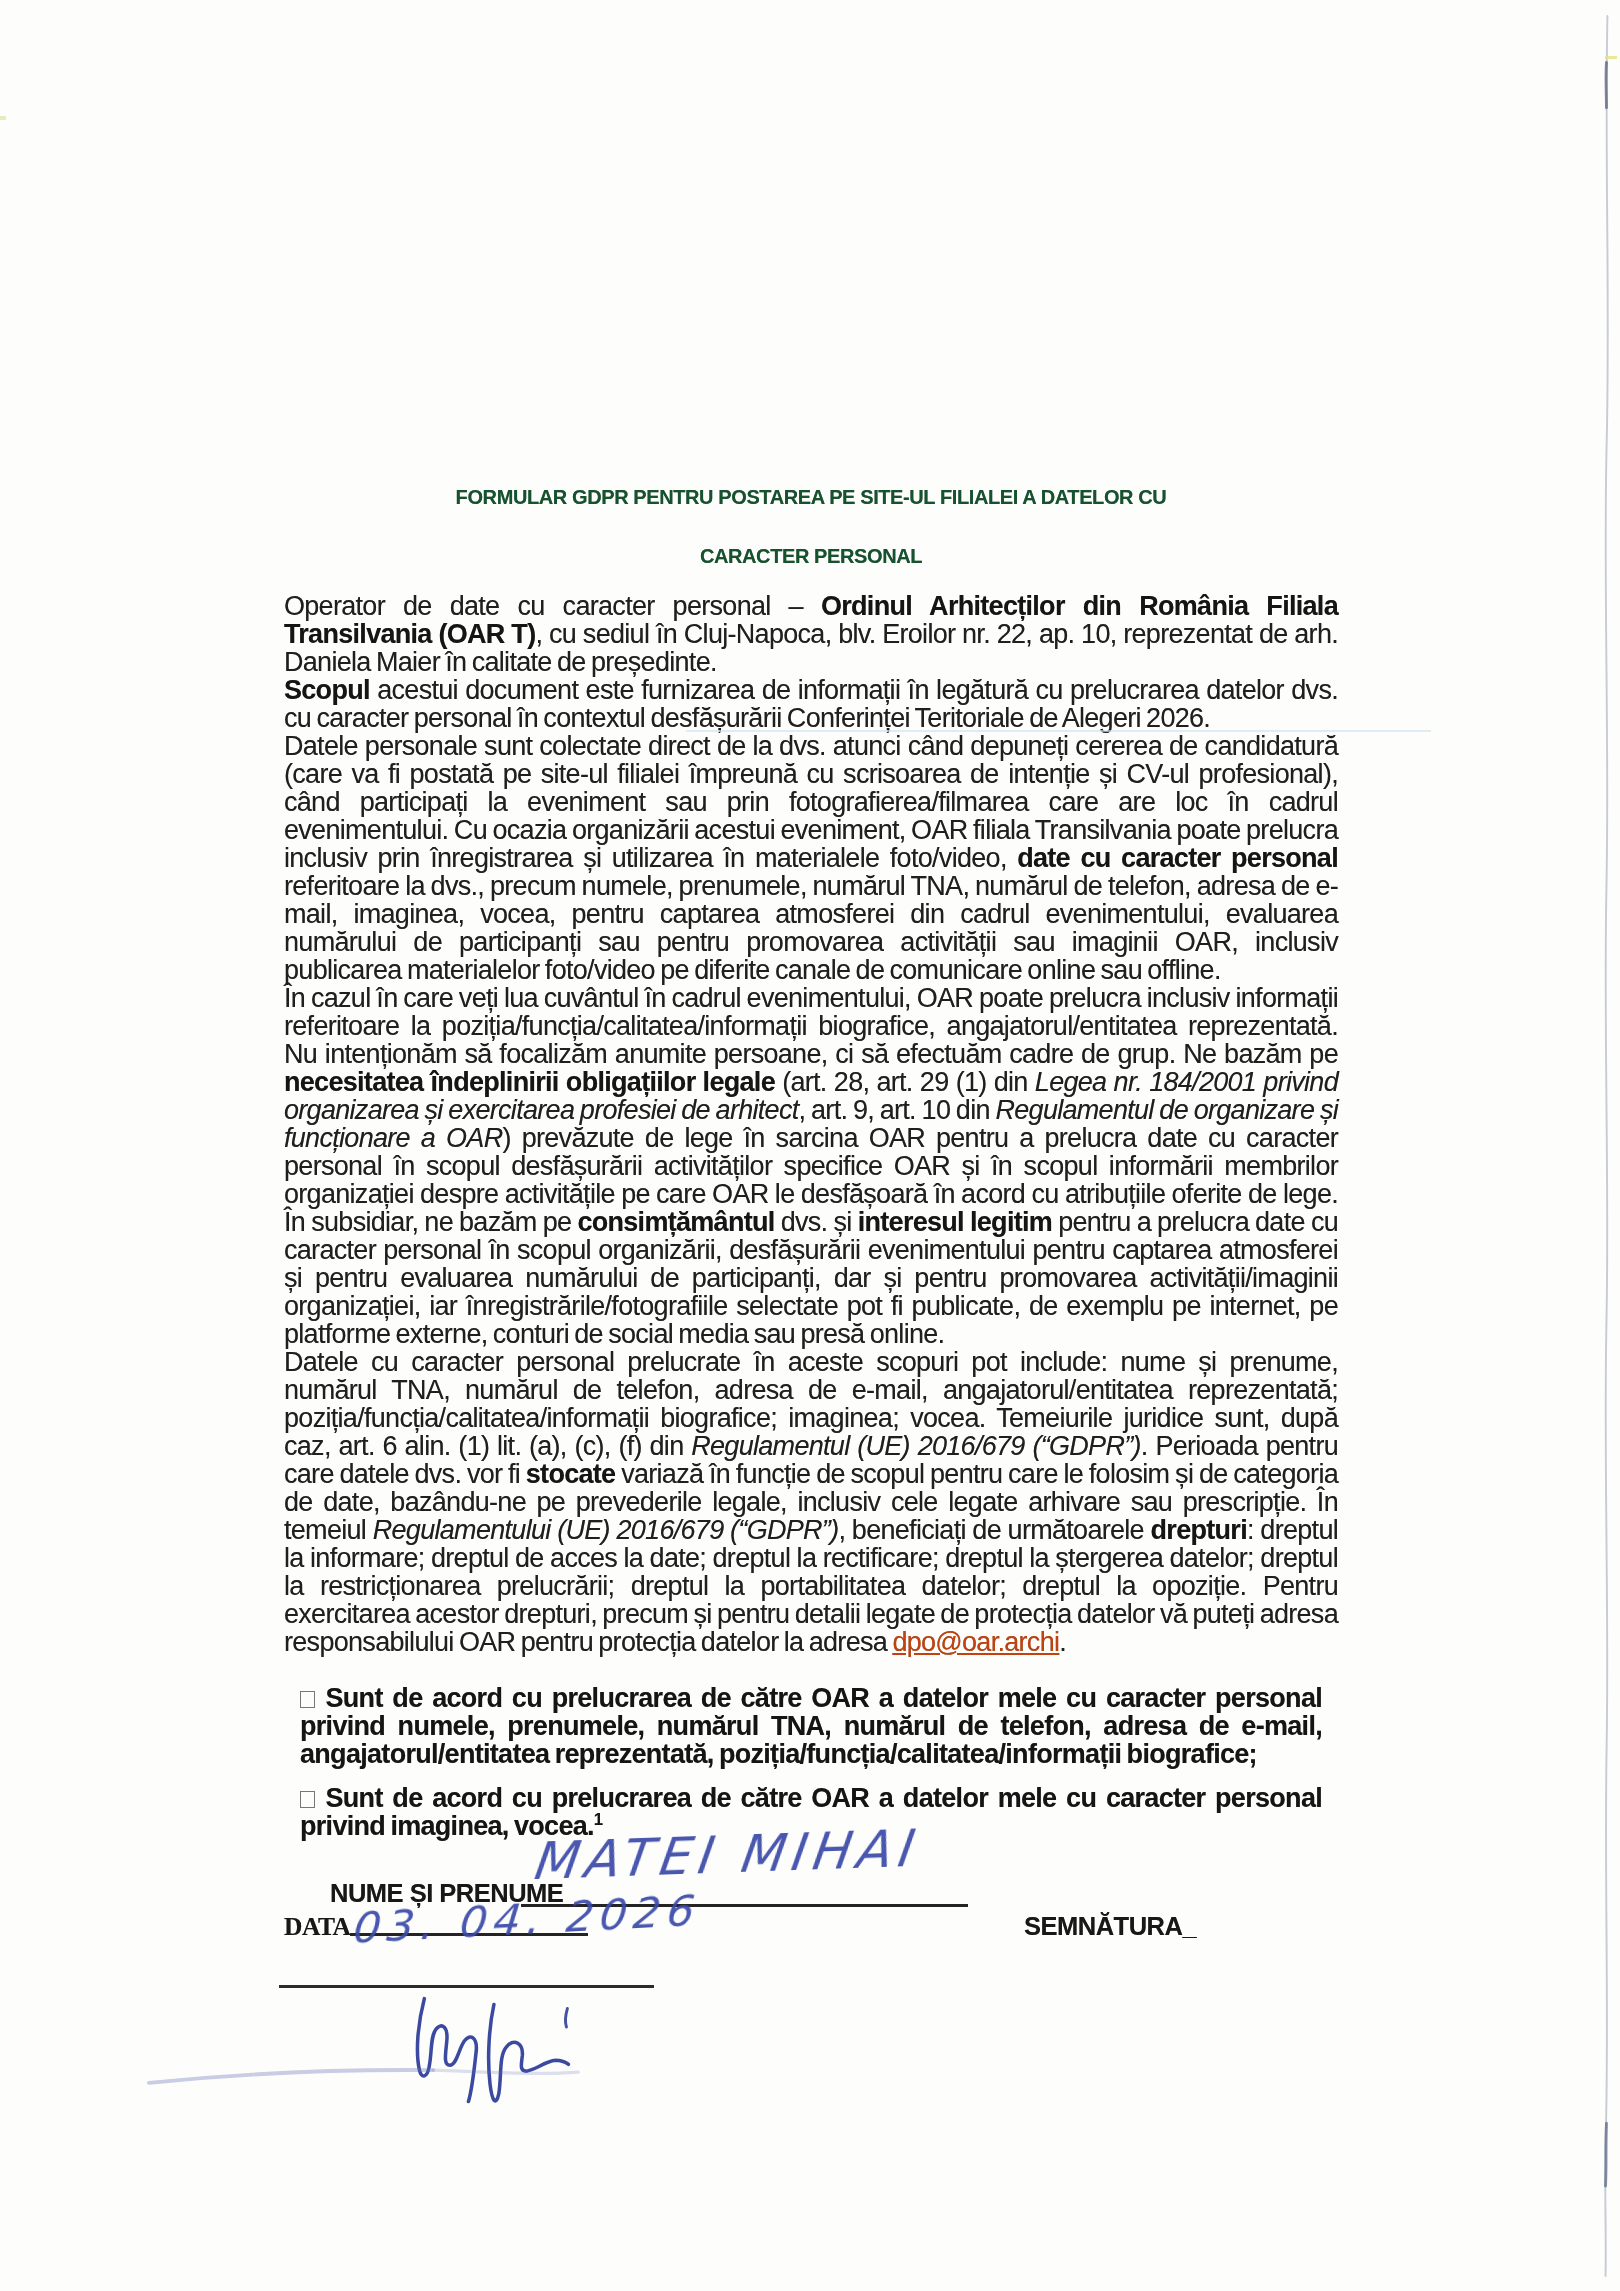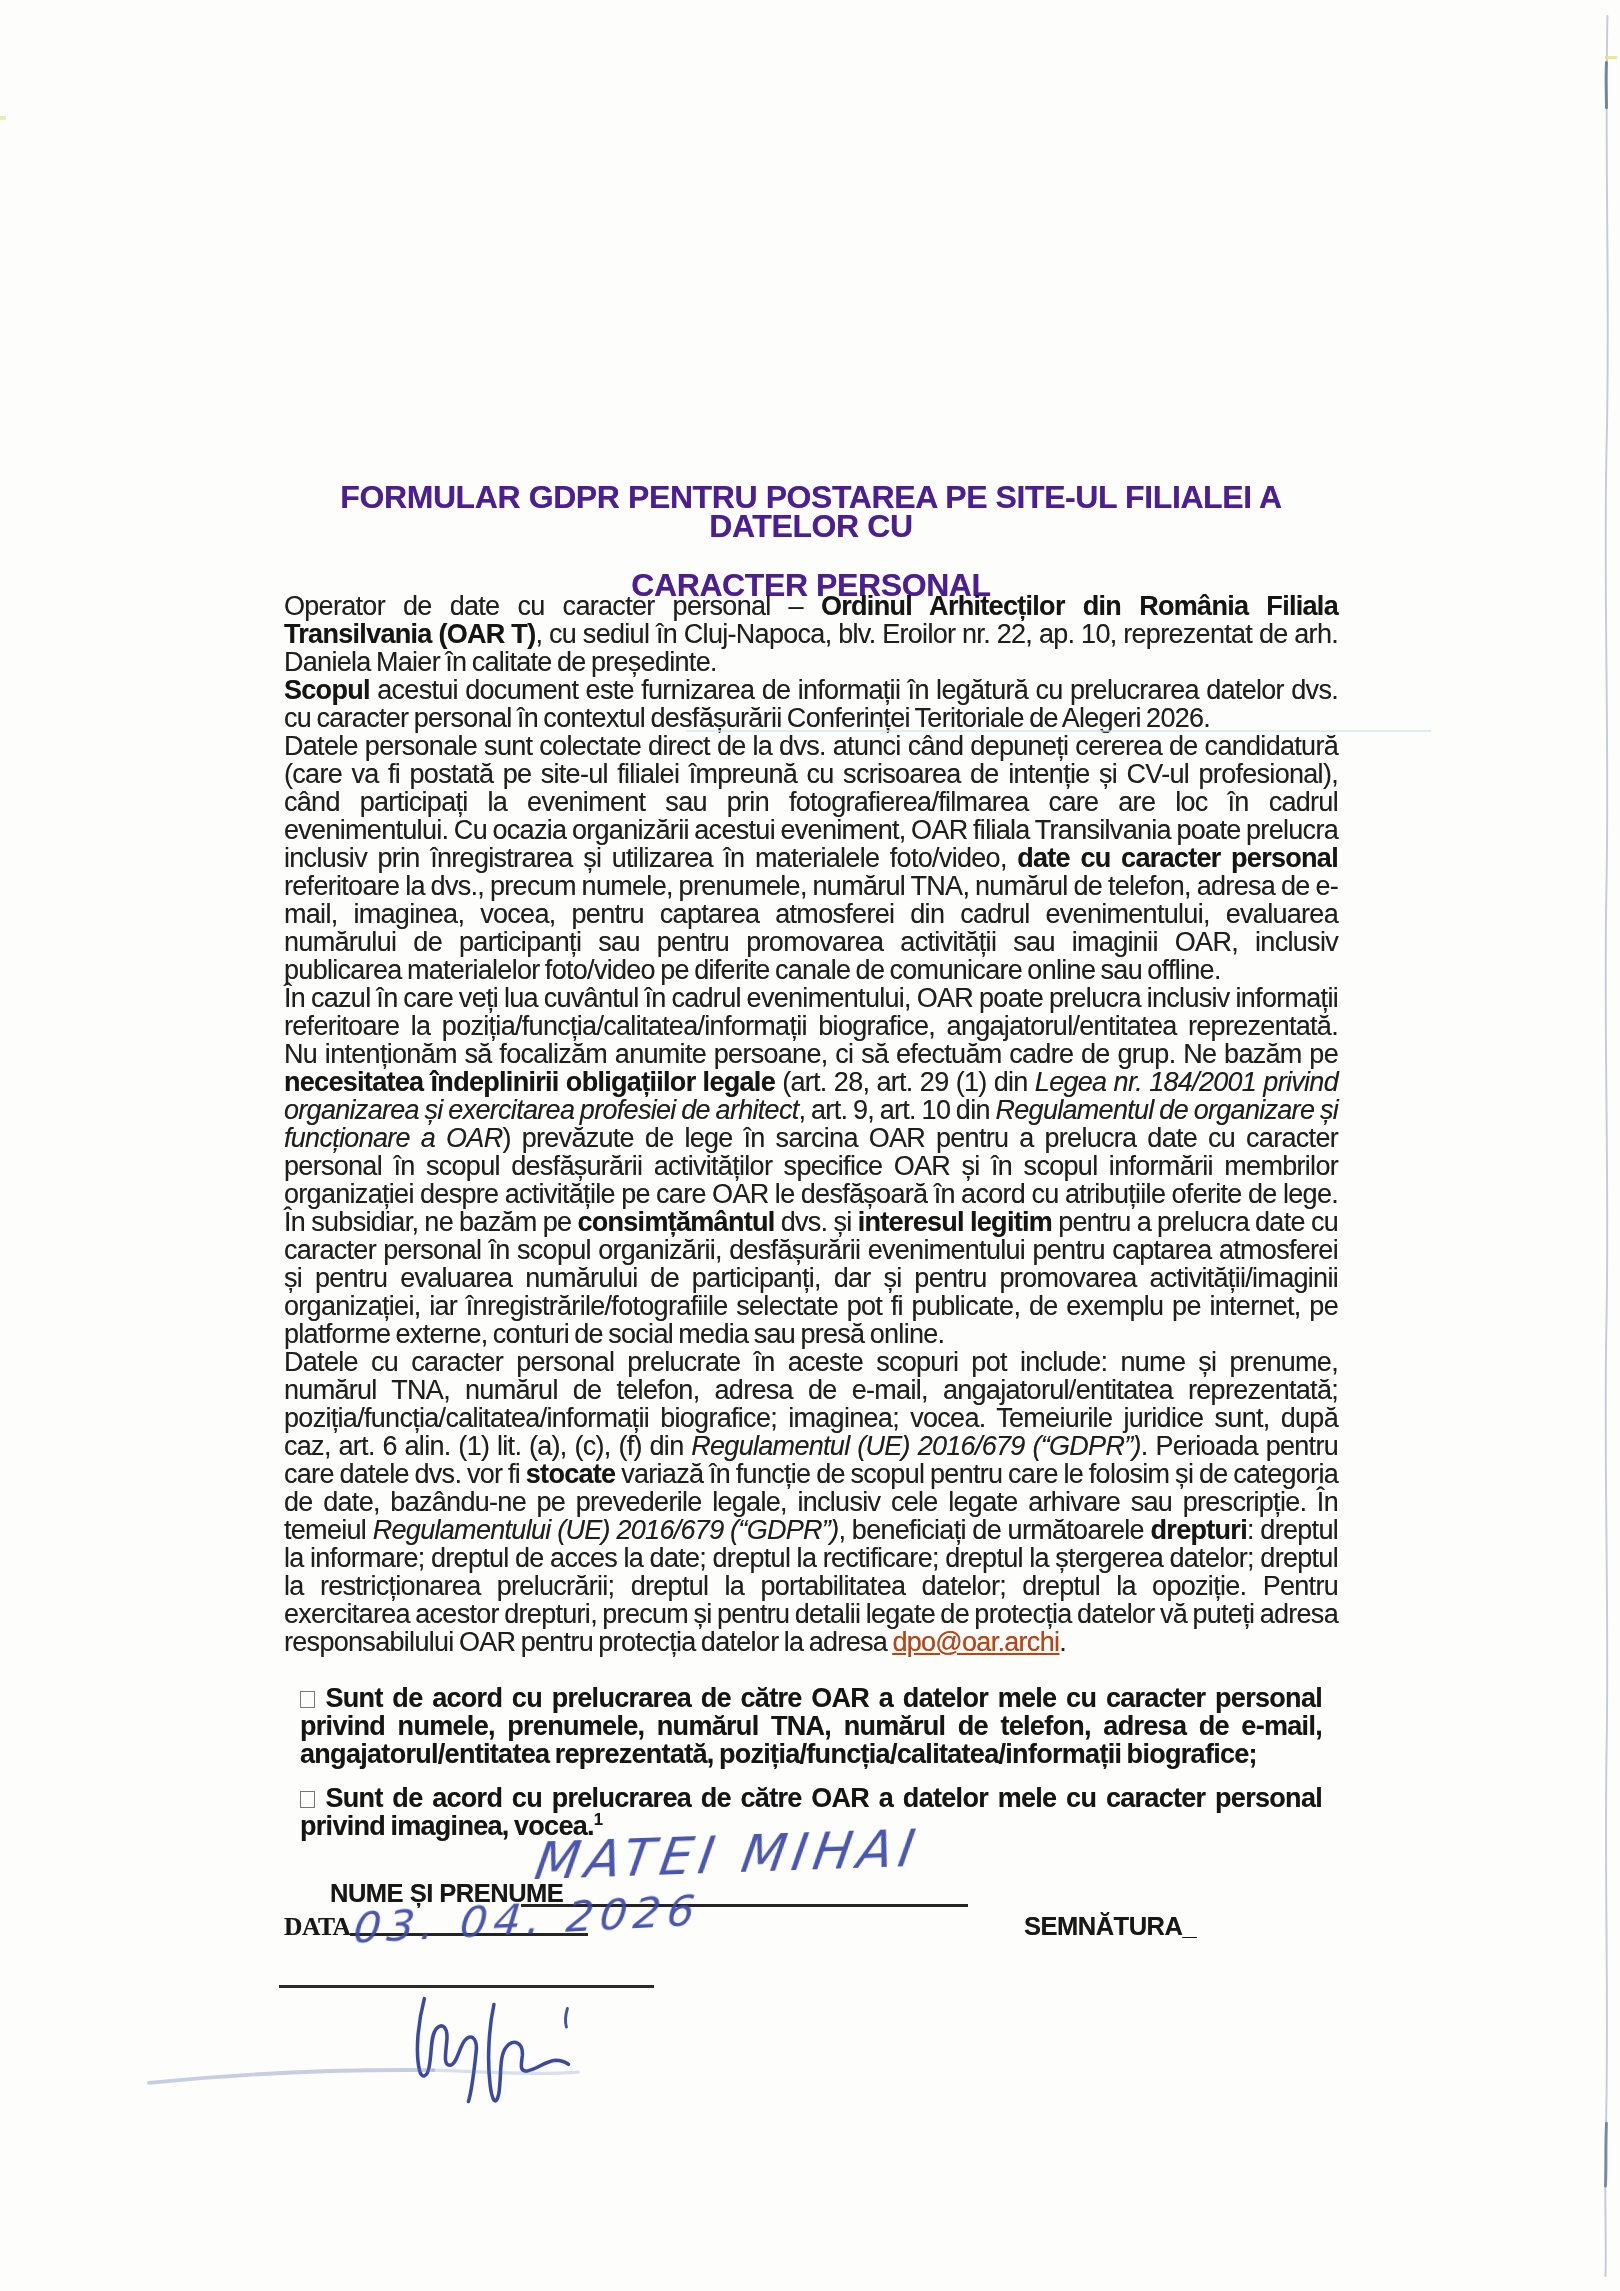--- a/index.html
+++ b/index.html
@@ -15,22 +15,22 @@
   
   .doc-text{
     font-size:27px;
     line-height:28px;
     letter-spacing:-0.7px;
     word-spacing:-1.5px;
     text-shadow:0 0 0.4px rgba(20,20,20,.45);
   }
   .titles{
     position:absolute;left:284px;top:483px;width:1054px;
-    text-align:center;font-weight:bold;font-size:32px;line-height:29px;
-    letter-spacing:-0.4px;color:#4c1d95;
+    text-align:center;font-weight:bold;font-size:20px;line-height:29px;
+    letter-spacing:-0.4px;color:#14532d;
     text-shadow:0 0 0.4px rgba(20,20,20,.5);
   }
   .titles .t2{margin-top:30px;}
   .bodycol{
     position:absolute;left:284px;top:592px;width:1054px;
   }
   .para{margin:0;text-align:justify;}
   .b{font-weight:bold;color:#151515;}
   .i{font-style:italic;}
   .link{color:#c2410c;text-decoration:underline;cursor:pointer;}

